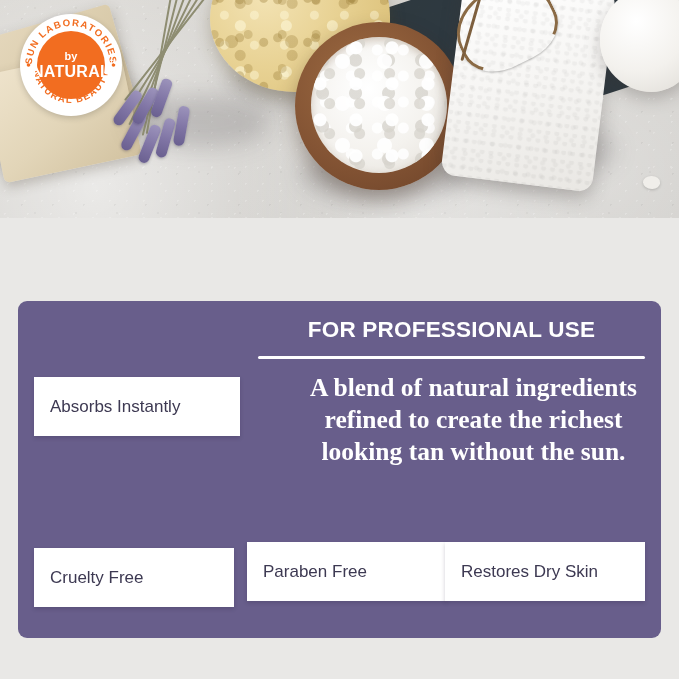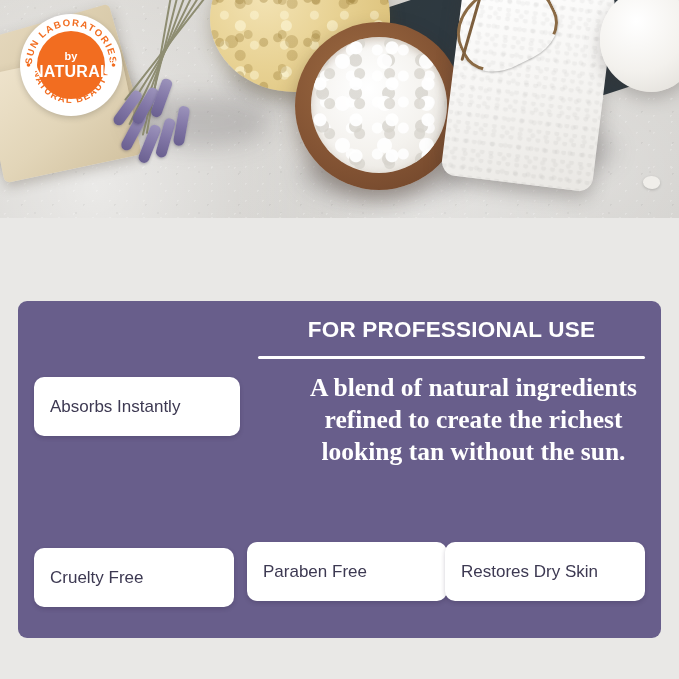--- a/index.html
+++ b/index.html
@@ -306,21 +306,21 @@
     font-size: 25.5px;
     line-height: 1.26;
     text-align: center;
     margin-left: 44px;
   }
 
   
   .card {
     position: absolute;
     background: #ffffff;
-    border-radius: 10px;
+    border-radius: 0;
     display: flex;
     align-items: center;
     box-shadow: 0 2px 4px rgba(40,33,60,0.22);
   }
   .card-label {
     color: #3d3952;
     font-size: 17px;
     font-weight: 400;
     line-height: 1.28;
     padding: 0 16px;

